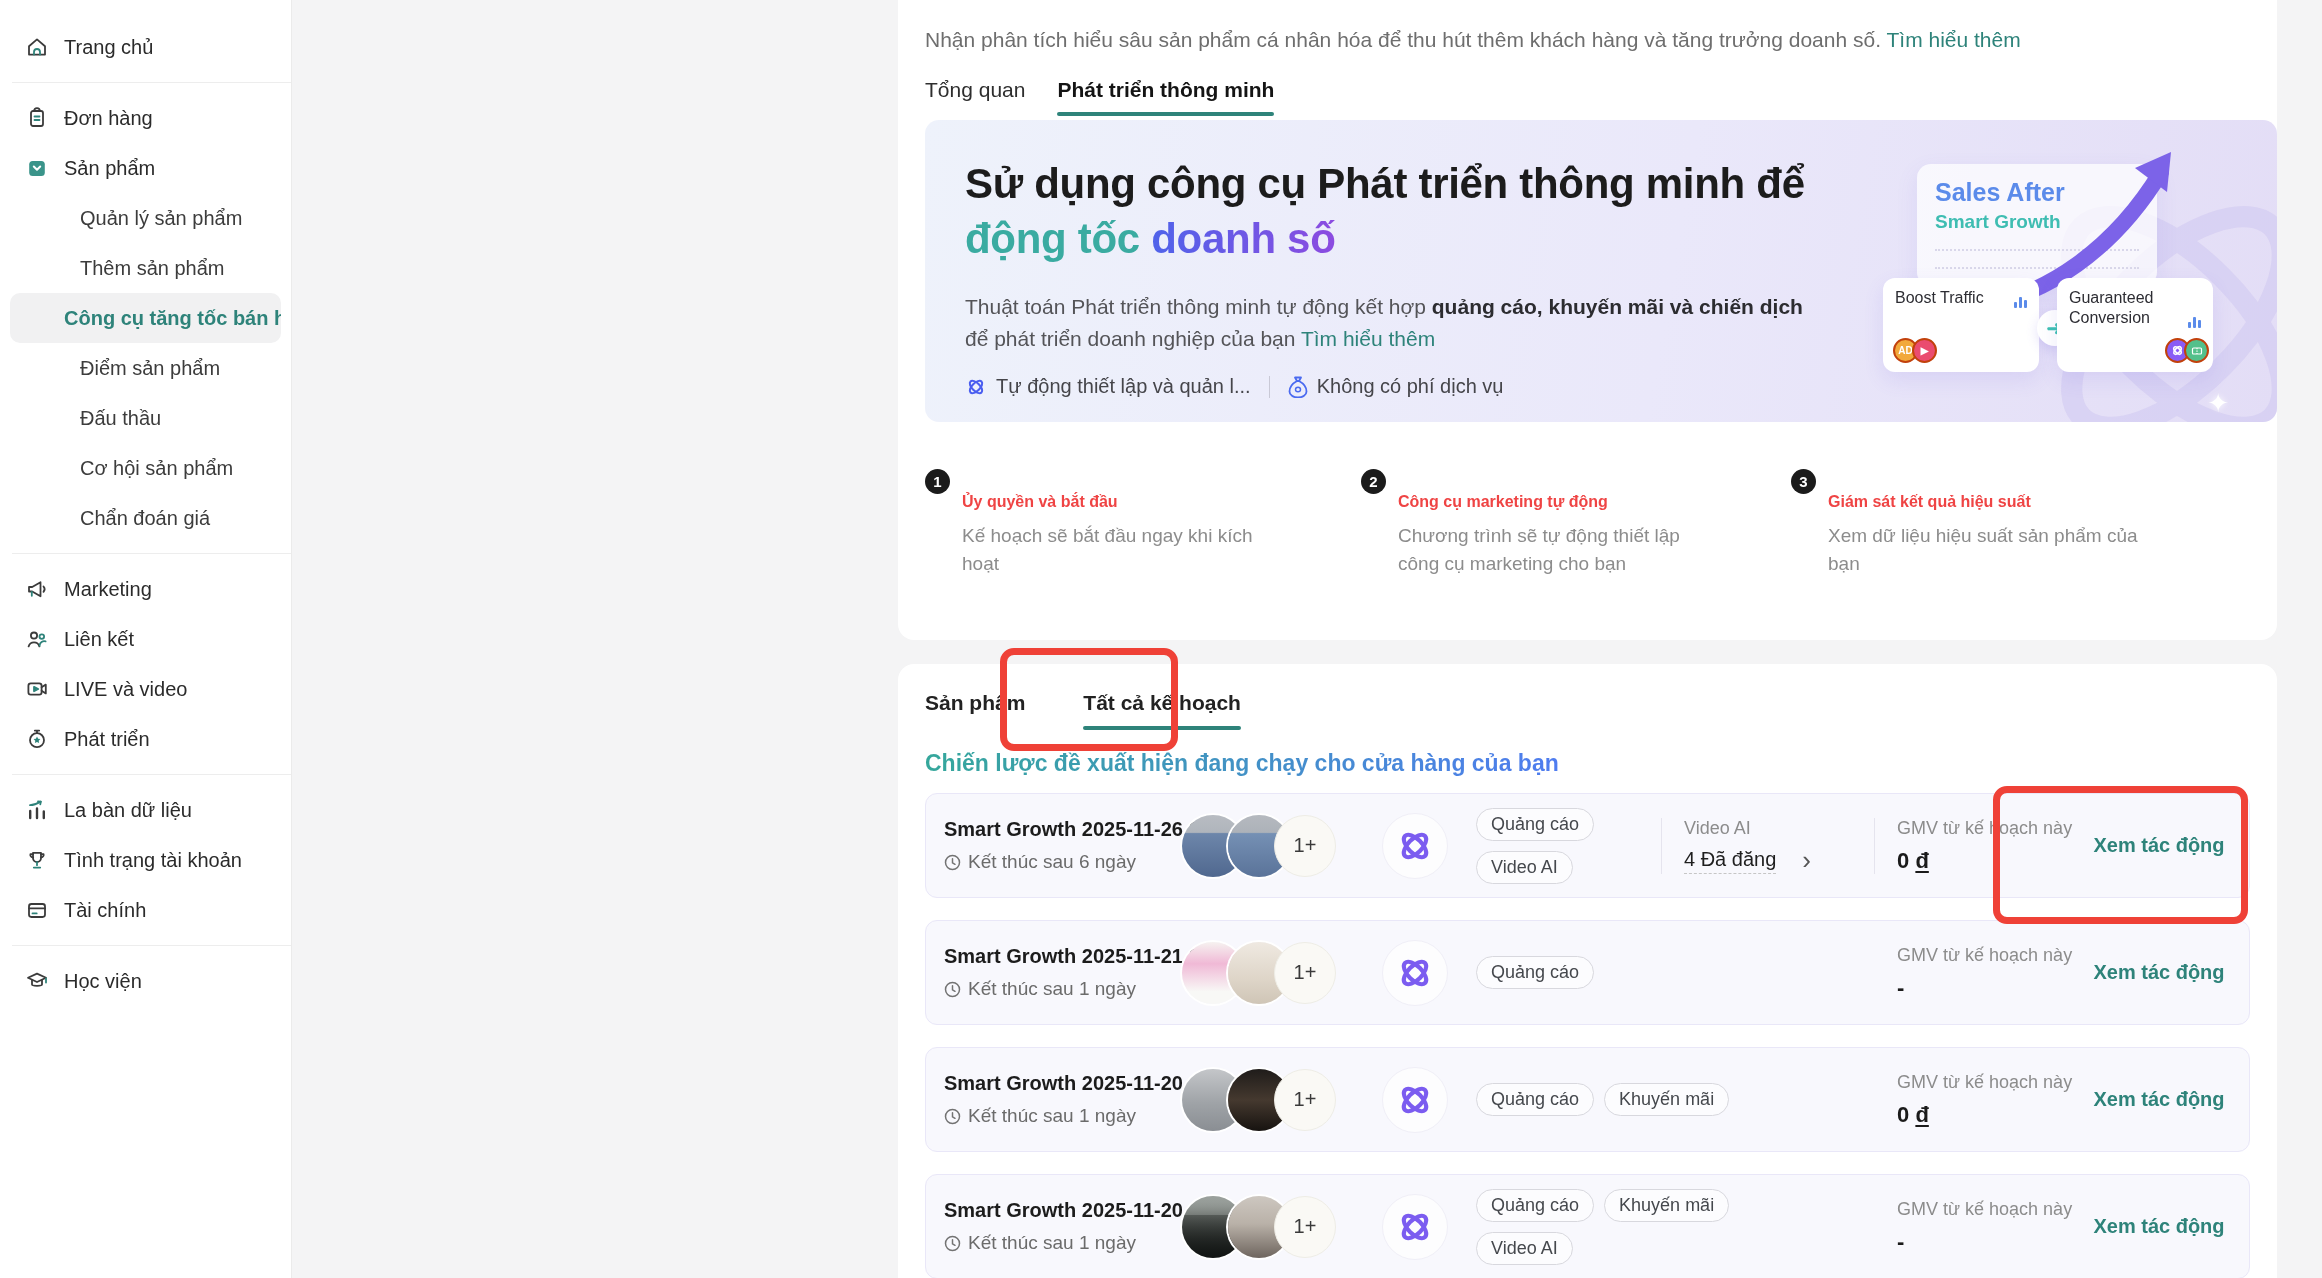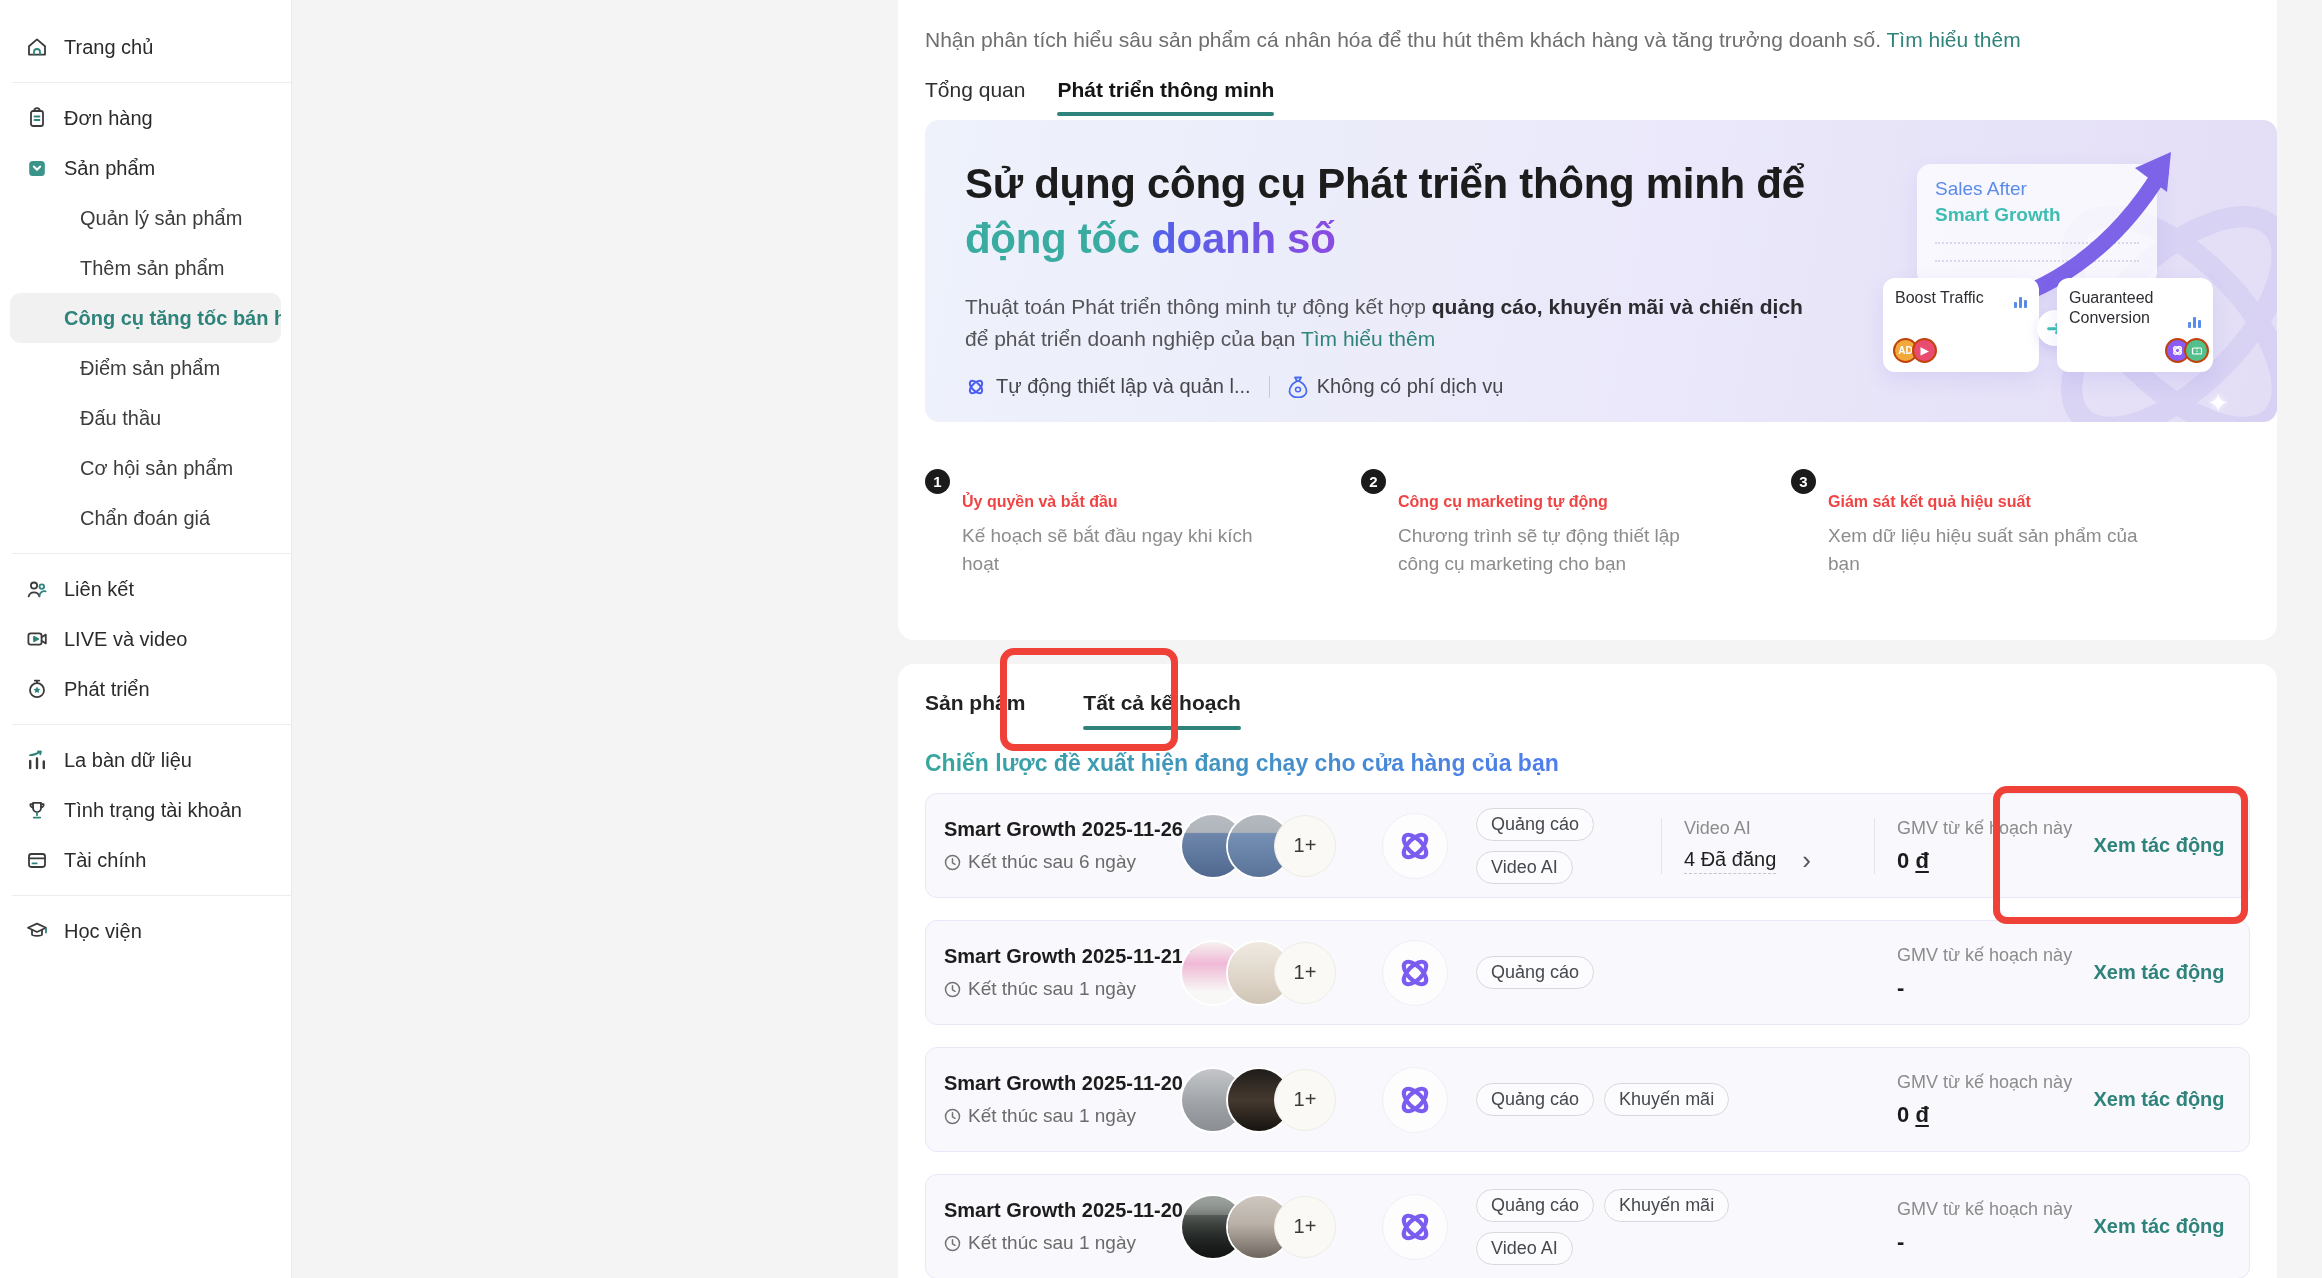--- a/index.html
+++ b/index.html
@@ -66,21 +66,21 @@
   .feat { display:flex; align-items:center; gap:9px; }
   .fdiv { width:1px; height:22px; background:#c9c9d6; }
   
   .illus { position:absolute; right:0; top:0; width:440px; height:100%; }
   .wm { position:absolute; right:-70px; bottom:-70px; opacity:.45; }
   .chart-card {
     position:absolute; top:44px; right:120px; width:240px; height:122px;
     background:rgba(255,255,255,.72); border-radius:14px; padding:14px 18px;
     box-shadow:0 8px 22px rgba(110,90,220,.10);
   }
-  .cc-l1 { font-size:19px; font-weight:400; color:#5b8bea; }
+  .cc-l1 { font-size:25px; font-weight:700; color:#5b8bea; }
   .cc-l2 { font-size:19px; font-weight:700; color:#3fbdb2; margin-top:4px; }
   .dotline { border-bottom:2px dotted #d9d7ea; margin-top:16px; }
   .arrow-svg { position:absolute; top:18px; right:92px; }
   .mini-card {
     position:absolute; top:158px; width:156px; height:94px;
     background:#fff; border-radius:12px; padding:10px 12px;
     box-shadow:0 8px 20px rgba(110,90,220,.12); font-size:16px; color:#2d2d33;
   }
   .mc1 { right:238px; } .mc2 { right:64px; }
   .mc-top { display:flex; justify-content:space-between; align-items:flex-end; line-height:1.25;}
@@ -224,20 +224,30 @@
   <div class="s-sub">
       <span>Đấu thầu</span>
     </div>
   <div class="s-sub">
       <span>Cơ hội sản phẩm</span>
     </div>
   <div class="s-sub">
       <span>Chẩn đoán giá</span>
     </div>
   <div class="s-div"></div>
+  <div class="s-item">
+    <span class="ic">
+      <svg width="24" height="24" viewBox="0 0 24 24" fill="none" stroke="#3b3b3b" stroke-width="1.8" stroke-linecap="round" stroke-linejoin="round">
+          <path d="M4 10 v4.5 h3.2 l8.3 4.8 V5.2 L7.2 10 Z"></path>
+          <path d="M6.8 14.8 v4" stroke="#2e837a"></path>
+          <path d="M18.5 9.5 a4 4 0 0 1 0 5.3"></path>
+        </svg>
+    </span>
+      <span>Marketing</span>
+  </div>
   <div class="s-item">
     <span class="ic">
       <svg width="24" height="24" viewBox="0 0 24 24" fill="none" stroke="#3b3b3b" stroke-width="1.8" stroke-linecap="round">
           <circle cx="9" cy="8.6" r="3.1"></circle>
           <path d="M3.6 19.4 a5.6 5.6 0 0 1 10.8 0"></path>
           <circle cx="16.8" cy="9.6" r="2.3" stroke="#2e837a"></circle>
           <path d="M14.6 18.6 a4.6 4.6 0 0 1 6-4.2" stroke="#2e837a"></path>
         </svg>
     </span>
       <span>Liên kết</span>

